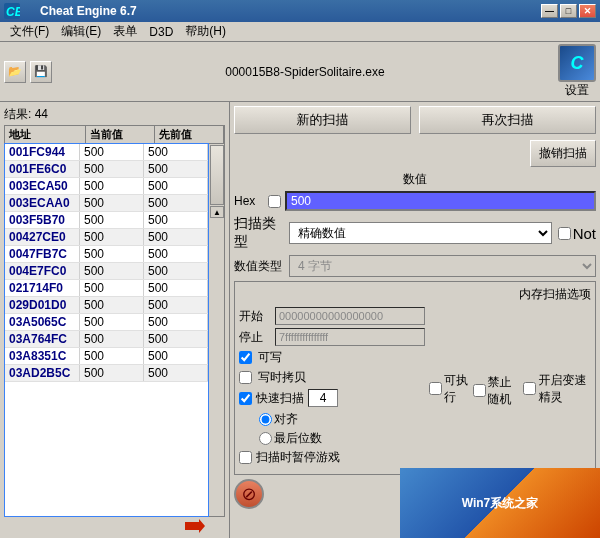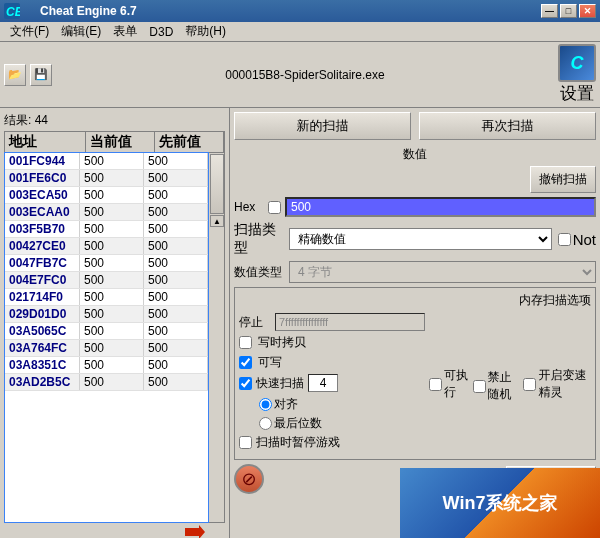--- a/index.html
+++ b/index.html
@@ -85,21 +85,21 @@
     .results-label { font-size: 12px; margin-bottom: 2px; }
     .address-table-header {
       display: flex;
       background: #d4d0c8;
       border: 1px solid #808080;
       border-bottom: none;
     }
     .addr-col-head {
       padding: 1px 4px;
       border-right: 1px solid #808080;
-      font-size: 14px;
+      font-size: 11px;
       font-weight: bold;
       flex: 1;
     }
     .addr-col-head:first-child { flex: 1.2; }
     .address-table-body {
       flex: 1;
       border: 1px solid #3b82f6;
       overflow-y: auto;
       background: white;
     }
@@ -346,21 +346,21 @@
   <span class="menu-item">D3D</span>
   <span class="menu-item">帮助(H)</span>
 </div>
 
 <div class="window-title-bar">
   <div class="toolbar-btn">📂</div>
   <div class="toolbar-btn">💾</div>
   <div style="flex:1; text-align:center;">000015B8-SpiderSolitaire.exe</div>
   <div style="display:flex; flex-direction:column; align-items:center; cursor:pointer;">
     <div style="width:38px; height:38px; background: linear-gradient(135deg, #1a4a8a, #4a8adc); border: 2px solid #888; border-radius:3px; display:flex; align-items:center; justify-content:center; color:#00ffff; font-size:18px; font-weight:bold; font-style:italic;">C</div>
-    <div style="font-size:17px;">设置</div>
+    <div style="font-size:12px;">设置</div>
   </div>
 </div>
 
 <div class="main-area">
 
   <div class="left-panel">
     <div class="results-label">结果: 44</div>
 
     <div class="address-table-header">
       <div class="addr-col-head">地址</div>
@@ -460,25 +460,25 @@
     <button class="browse-mem-btn">查看内存</button>
   </div>
 
   <div class="right-panel">
 
     <div class="scan-buttons">
       <button class="scan-btn">新的扫描</button>
       <button class="scan-btn">再次扫描</button>
     </div>
 
-    <div style="text-align:center; margin-bottom:3px;">数值</div>
-
     <div style="display:flex; justify-content:flex-end; margin-bottom:4px;">
       <button class="undo-btn">撤销扫描</button>
     </div>
+
+    <div style="text-align:center; margin-bottom:3px;">数值</div>
 
     <div class="value-row">
       <span class="value-label">Hex</span>
       <input type="checkbox" class="hex-check" style="">
       <input type="text" class="value-input" value="500" style="">
     </div>
 
     <div class="scan-type-row">
       <span class="scan-type-label">扫描类型</span>
       <select class="scan-type-select">
@@ -496,30 +496,34 @@
         <option>4 字节</option>
       </select>
     </div>
 
     <div class="mem-options-box">
       <div class="mem-options-title">内存扫描选项</div>
 
       <div style="display:flex; gap:4px;">
         <div style="flex:1;">
           <div class="mem-opt-row">
+            <span class="mem-opt-label">开始</span>
+            <input type="text" class="mem-opt-input" value="00000000000000000" style="">
+          </div>
+          <div class="mem-opt-row">
             <span class="mem-opt-label">停止</span>
             <input type="text" class="mem-opt-input" value="7fffffffffffffff" style="">
+          </div>
+          <div class="mem-opt-row">
+            <input type="checkbox" checked="" style="">
+            <span>可写</span>
           </div>
           <div class="mem-opt-row">
             <input type="checkbox" style="">
             <span>写时拷贝</span>
-          </div>
-          <div class="mem-opt-row">
-            <input type="checkbox" checked="" style="">
-            <span>可写</span>
           </div>
           <div class="fast-scan-row">
             <input type="checkbox" checked="" style="">
             <span>快速扫描</span>
             <input type="text" class="fast-scan-input" value="4" style="">
           </div>
           <div class="align-row">
             <div class="align-radio">
               <input type="radio" name="align" checked="" style=""> 
                 <span>对齐</span>
@@ -556,15 +560,15 @@
 
     <div style="display:flex; align-items:center; justify-content:space-between; margin-bottom:4px;">
       <div class="stop-btn">⊘</div>
       <button class="manual-add-btn">手动添加地址</button>
     </div>
   </div>
 </div>
 
 <div class="watermark">
   <div style="text-align:center;">
-    <div style="color:white; font-size:18px; font-weight:bold; font-family:Arial;">Win7系统之家</div>
+    <div style="color:white; font-size:12px; font-weight:bold; font-family:Arial;">Win7系统之家</div>
   </div>
 </div>
 
 </body></html>

